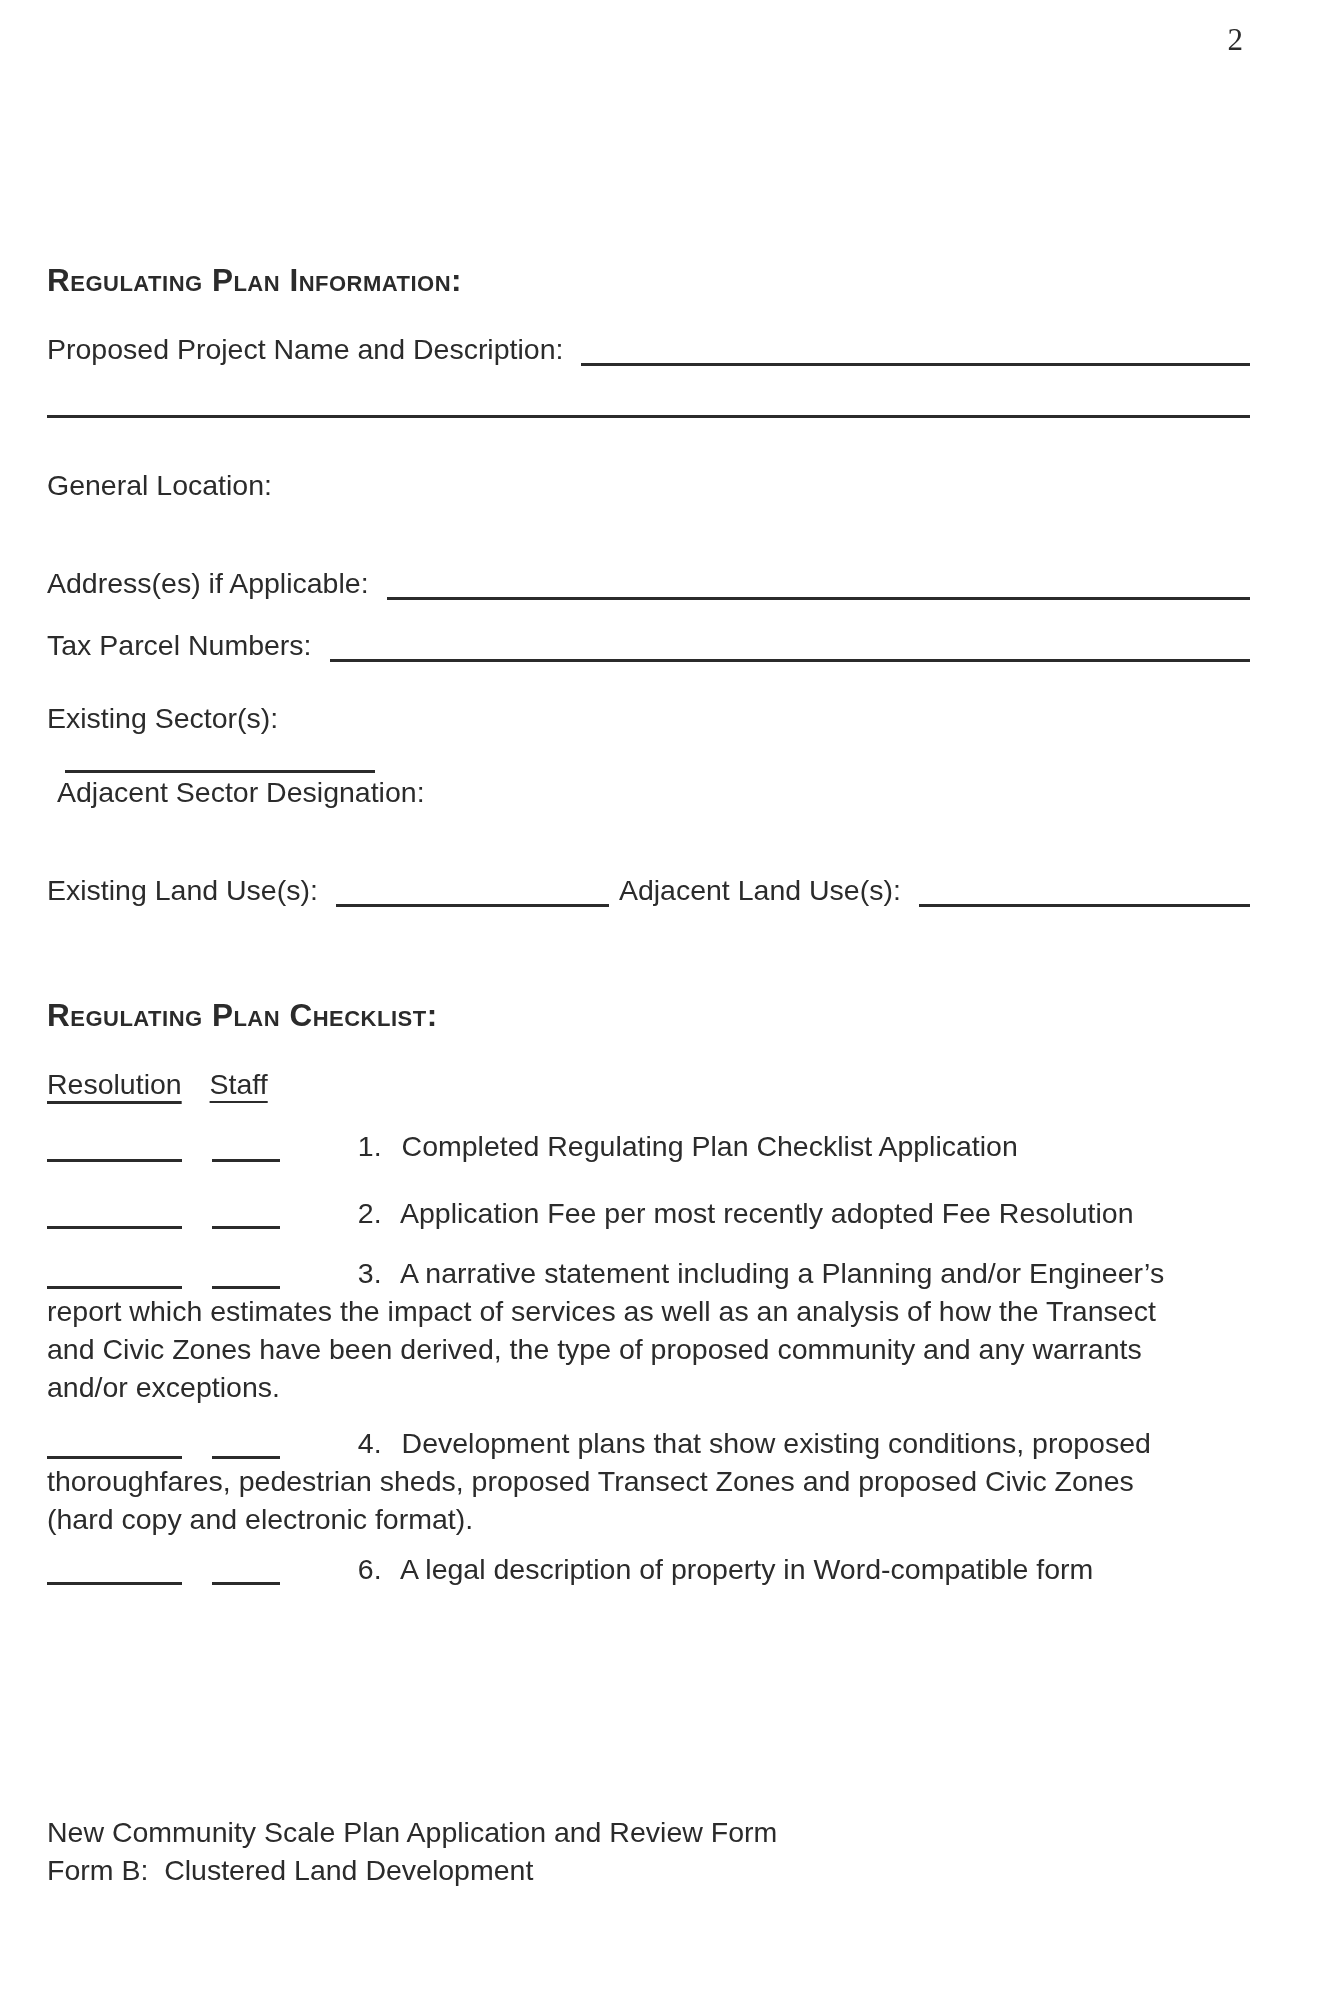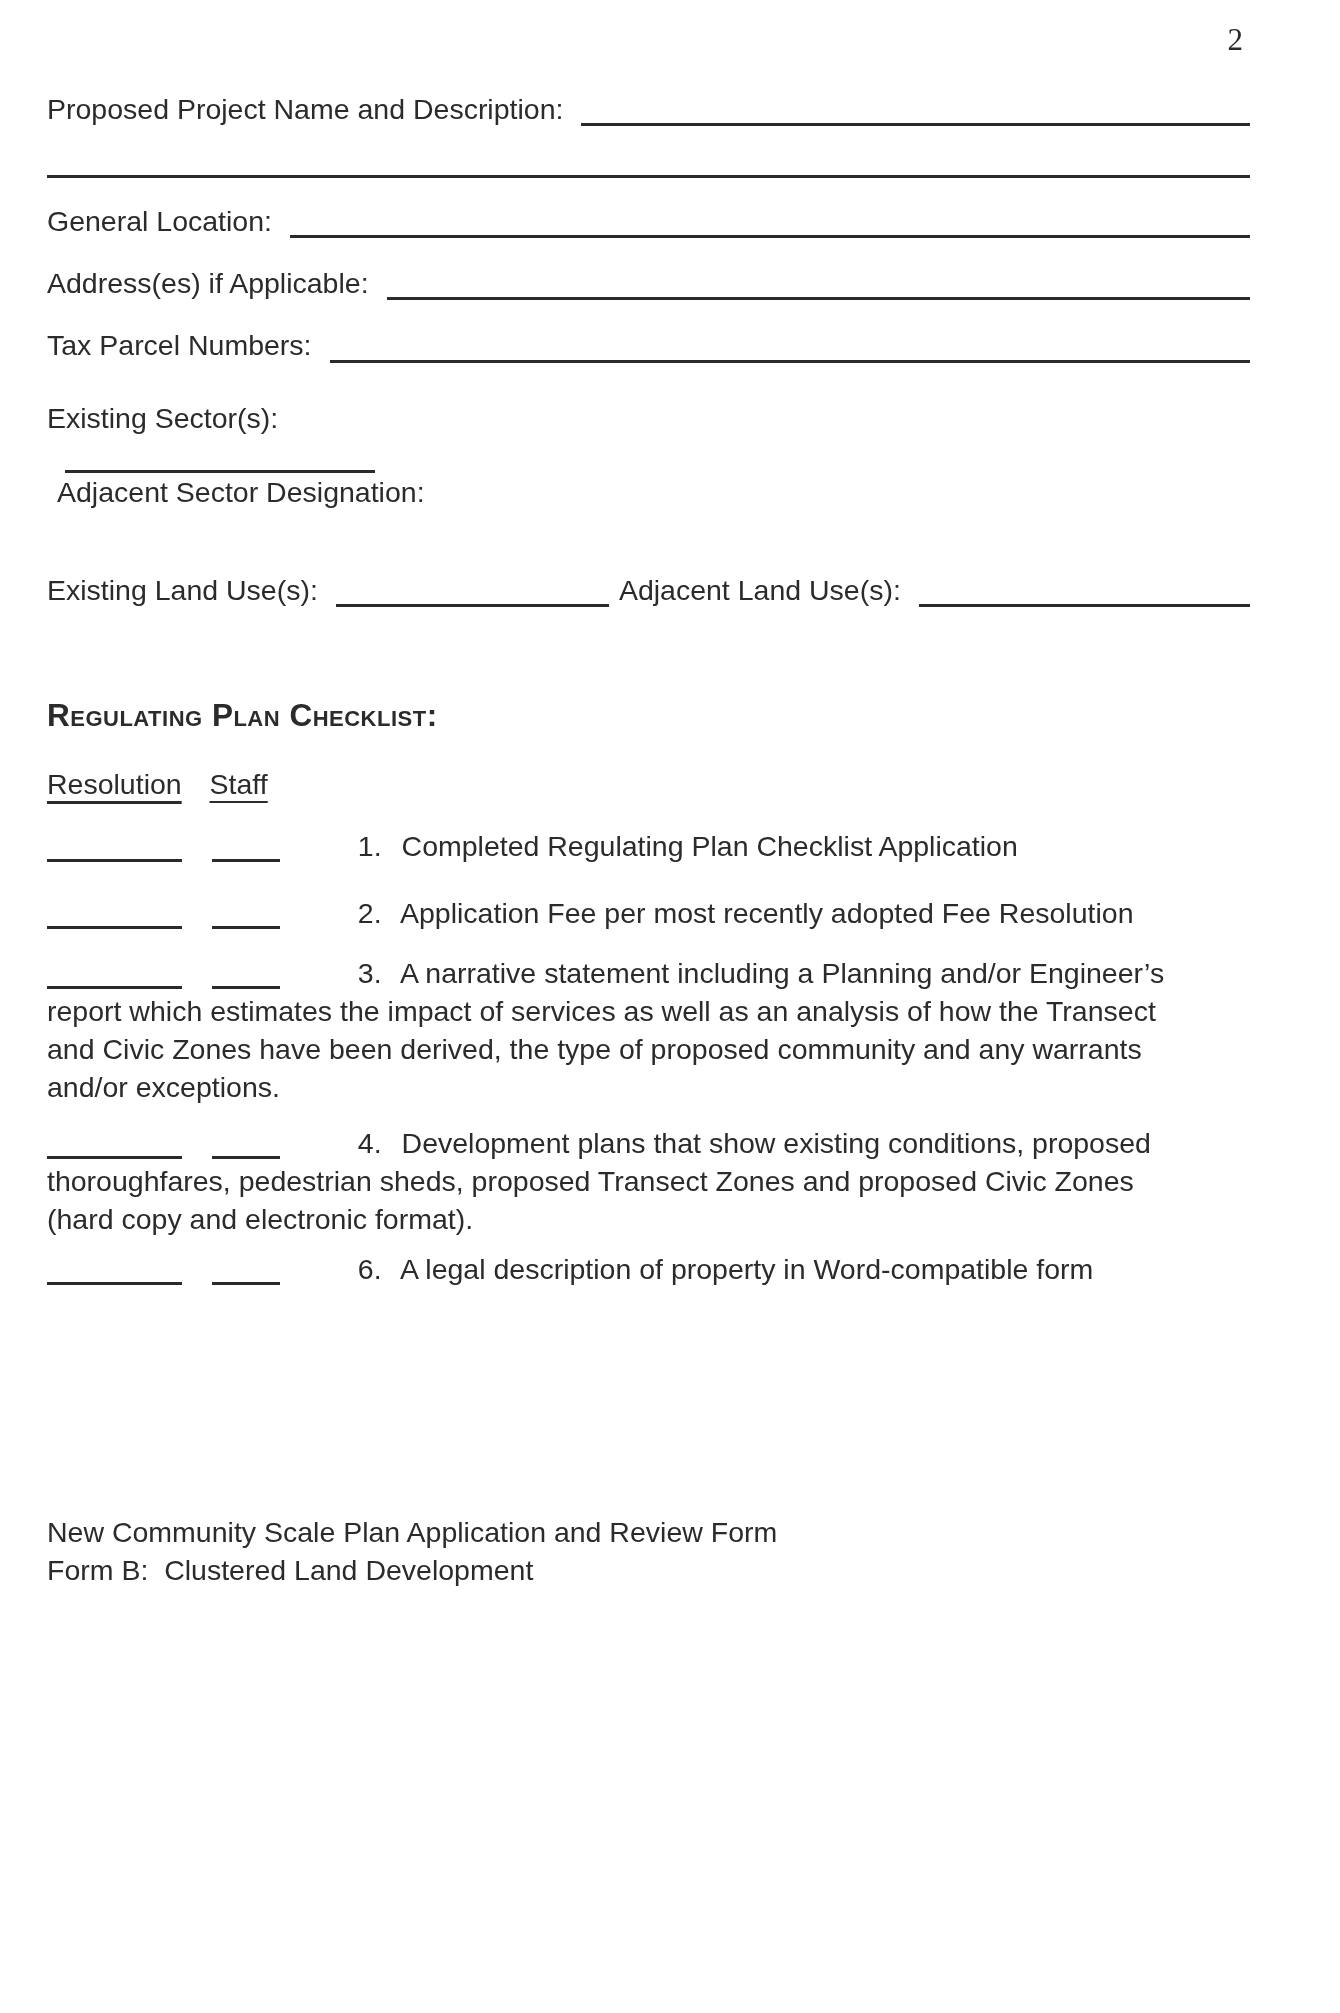--- a/index.html
+++ b/index.html
@@ -41,23 +41,23 @@
   .fline {
     border-bottom: 3px solid #2b2b2b;
     height: 33px;
     margin-left: 18px;
   }
   .grow { flex: 1 1 auto; }
   .label2 { margin-left: 10px; }
 
   .r-project     { margin-top: 30px; }
   .cont-line     { margin-top: 3px; height: 44px; border-bottom: 3px solid #2b2b2b; }
-  .r-location    { margin-top: 24px; }
+  .r-location    { margin-top: 48px; flex-direction: column; }
   .r-address     { margin-top: 24px; }
-  .r-taxparcels  { margin-top: 24px; align-items: center; }
+  .r-taxparcels  { margin-top: 24px; }
   .r-legal       { margin-top: 24px; }
   .r-sector      { margin-top: 35px; flex-direction: column; }
   .r-transect    { margin-top: 24px; }
   .r-landuse     { margin-top: 24px; }
 
   .w-sector-1   { width: 310px; flex: none; }
   .w-transect-1 { width: 172px; flex: none; }
   .w-landuse-1  { width: 273px; flex: none; }
 
   
@@ -91,20 +91,21 @@
   .footer { margin-top: 225px; }
   .footer div { white-space: pre-wrap; }
 </style>
 </head>
 <body>
 
 <div class="page">
 
   <div class="page-number">2</div>
 
+  <div class="section-heading h-info">Regulating Plan Information:</div>
 
   <div class="field-row r-project">
     <span class="label">Proposed Project Name and Description:</span>
     <span class="fline grow"></span>
   </div>
   <div class="cont-line"></div>
 
   <div class="field-row r-location">
     <span class="label">General Location:</span>
     <span class="fline grow"></span>

